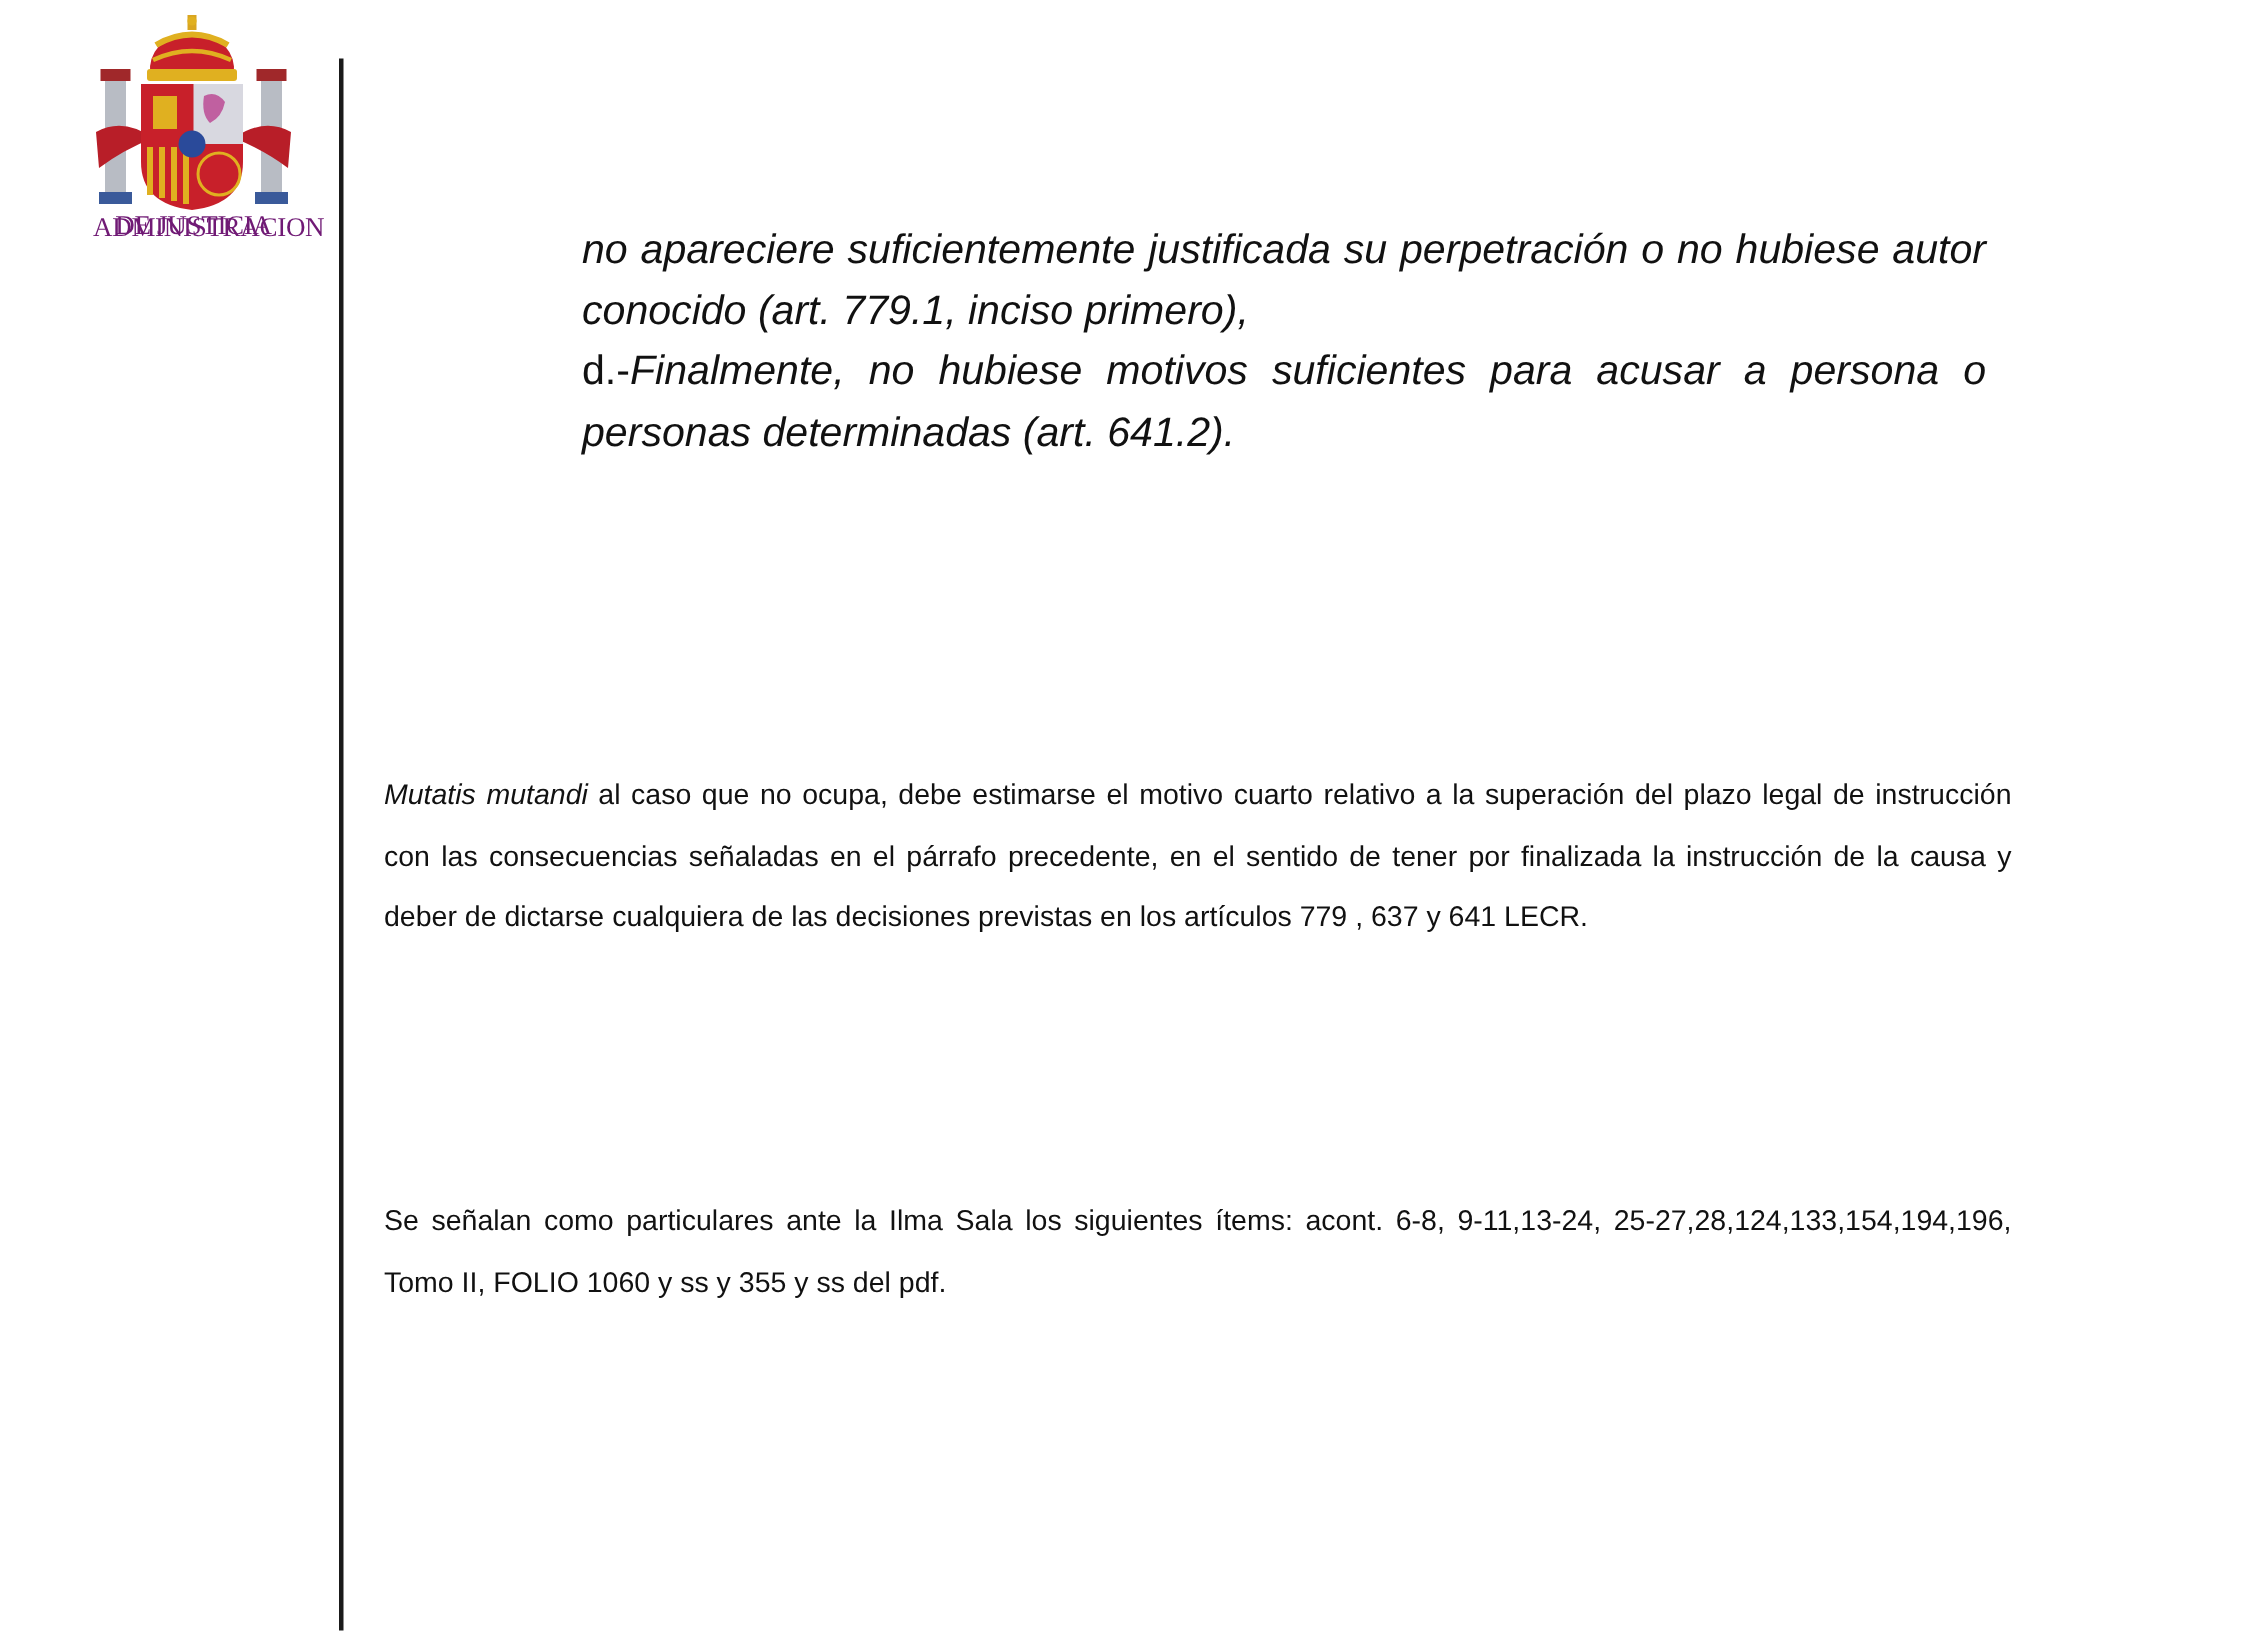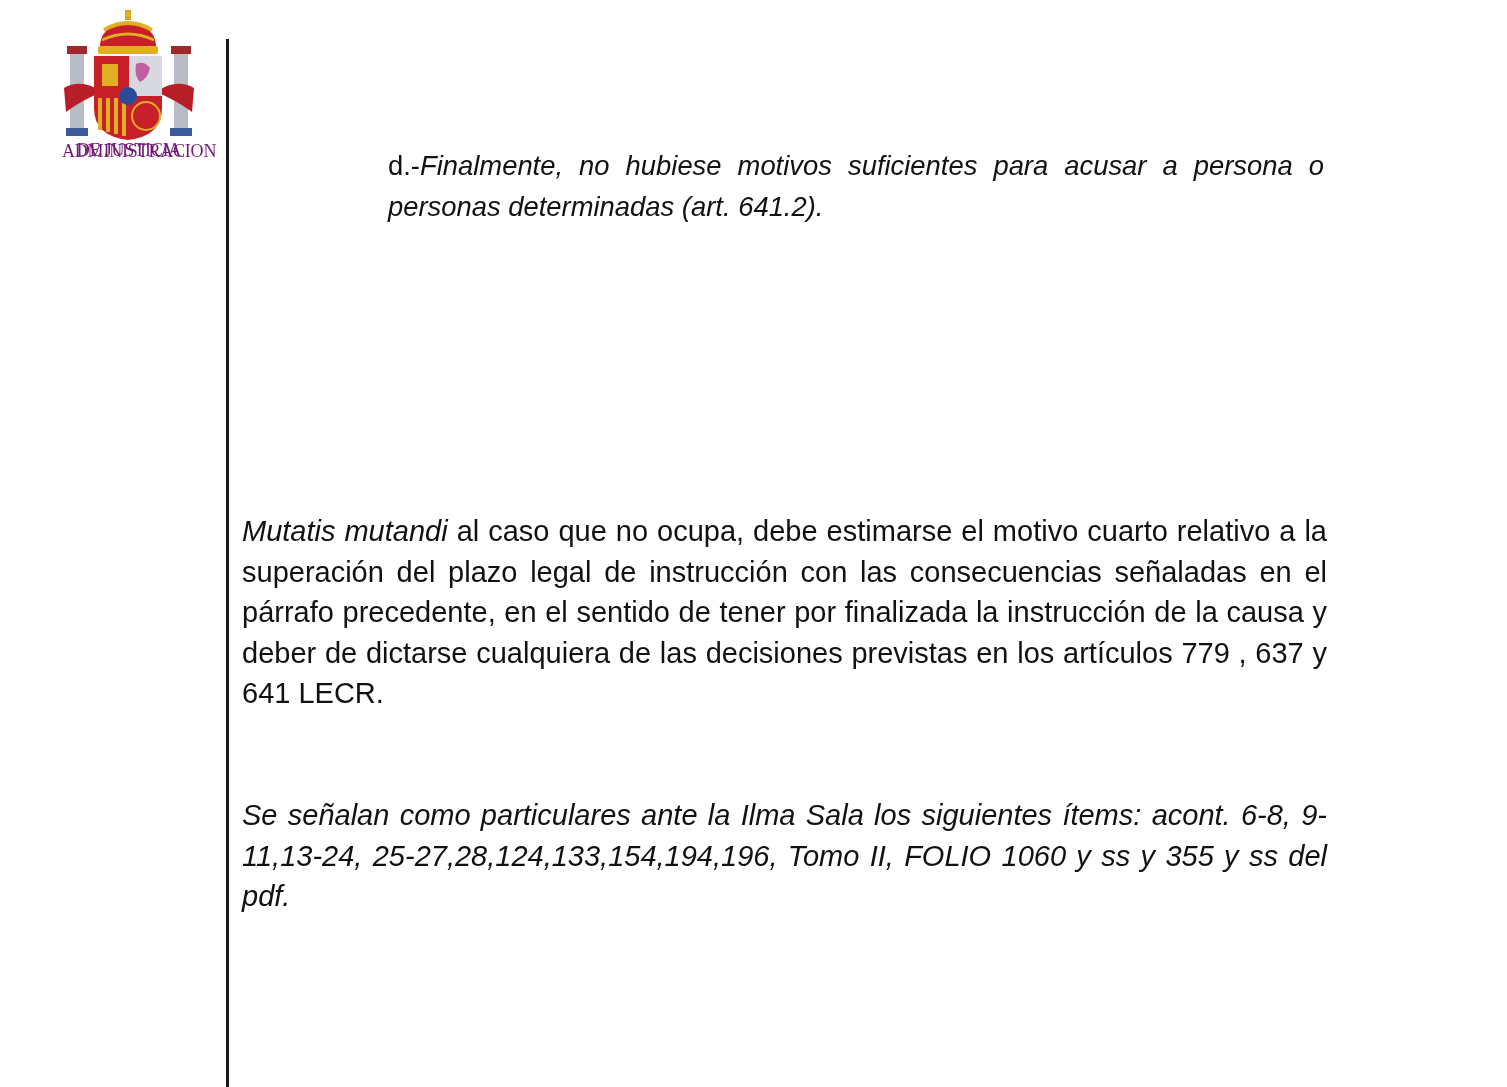--- a/index.html
+++ b/index.html
@@ -50,29 +50,29 @@
       top: 146px;
       width: 936px;
       font-size: 27.4px;
       line-height: 40.6px;
       text-align: justify;
     }
     .quote p { margin: 0; }
     .quote i { font-style: italic; }
     .para {
       position: absolute;
-      left: 242px;
+      left: 256px;
       width: 1085px;
-      font-size: 29px;
+      font-size: 19px;
       line-height: 40.6px;
       text-align: justify;
       margin: 0;
     }
     .para1 { top: 511px; }
-    .para2 { top: 795px; font-style: italic; }
+    .para2 { top: 795px; }
     .para i { font-style: italic; }
   </style>
 </head>
 <body>
 
 <div class="logo">
   <svg width="134" height="136" viewBox="0 0 134 136">
 
     <rect x="63" y="2" width="6" height="10" fill="#d9a520"></rect>
     <circle cx="66" cy="6" r="3" fill="#e0b020"></circle>
@@ -104,18 +104,19 @@
     <circle cx="84" cy="108" r="14" fill="#c8202a" stroke="#e0b020" stroke-width="2"></circle>
     <circle cx="66" cy="88" r="9" fill="#2a4a9a"></circle>
   </svg>
   <div class="logo-caption l1">ADMINISTRACION</div>
   <div class="logo-caption l2">DE JUSTICIA</div>
 </div>
 
 <div class="vrule"></div>
 
 <div class="quote">
+  <p><i>no apareciere suficientemente justificada su perpetración o no hubiese autor conocido (art. 779.1, inciso primero),</i></p>
   <p><span>d.-</span><i>Finalmente, no hubiese motivos suficientes para acusar a persona o personas determinadas (art. 641.2).</i></p>
 </div>
 
 <p class="para para1"><i>Mutatis mutandi</i><span> al caso que no ocupa, debe estimarse el motivo cuarto relativo a la superación del plazo legal de instrucción con las consecuencias señaladas en el párrafo precedente, en el sentido de tener por finalizada la instrucción de la causa y deber de dictarse cualquiera de las decisiones previstas en los artículos 779 , 637 y 641 LECR.</span></p>
 
 <p class="para para2">Se señalan como particulares ante la Ilma Sala los siguientes ítems: acont. 6-8, 9-11,13-24, 25-27,28,124,133,154,194,196, Tomo II, FOLIO 1060 y ss y 355 y ss del pdf.</p>
 
 </body></html>

